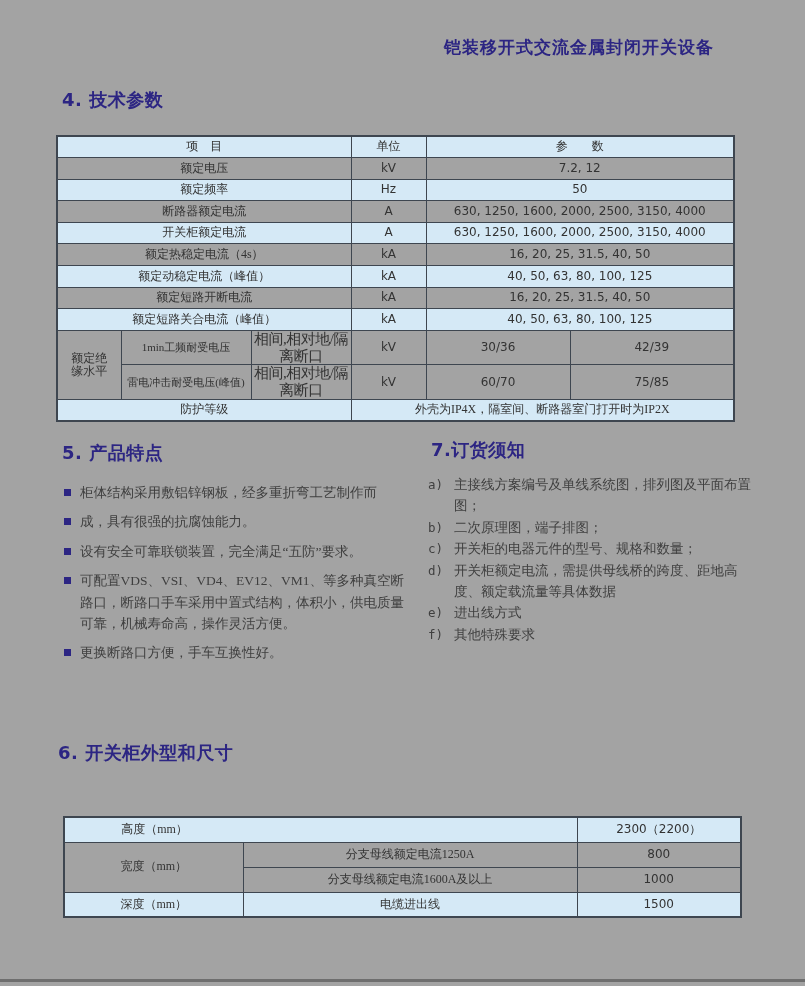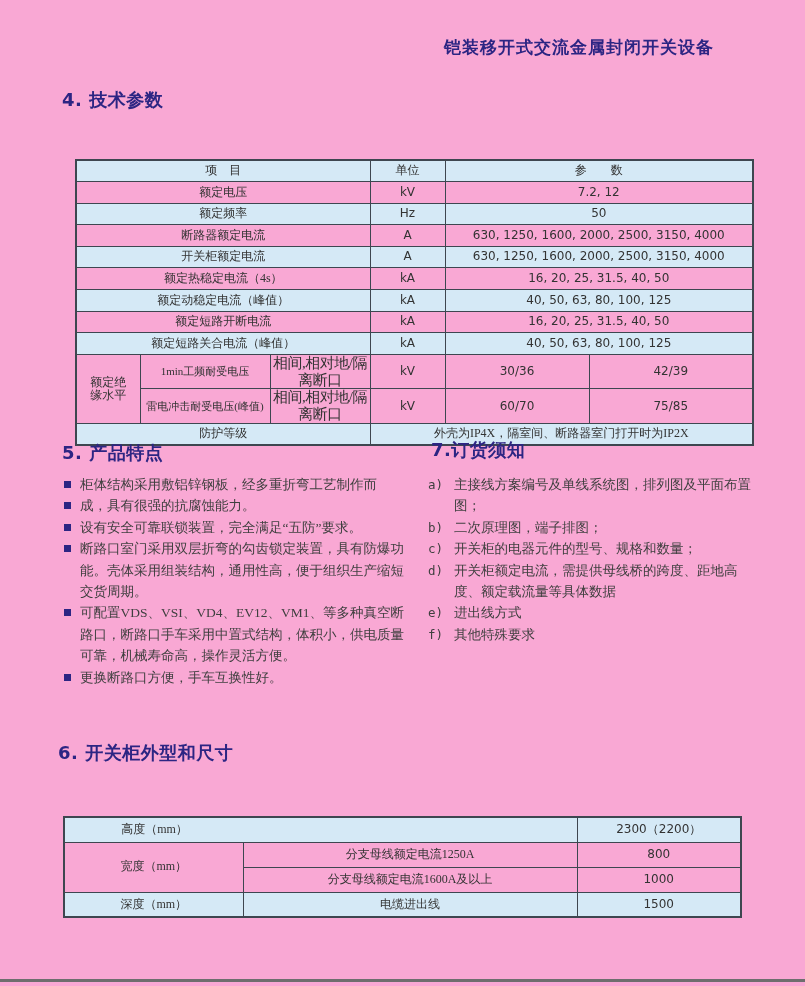--- a/index.html
+++ b/index.html
@@ -1,19 +1,19 @@
 <!DOCTYPE html>
 <html><head>
 <meta charset="utf-8">
 <style>
   * { margin:0; padding:0; box-sizing:border-box; }
   html,body { background:#ffffff; }
   .page {
     position:relative; width:805px; height:986px;
-    background:#f9a8d4; overflow:hidden;
+    background:#a3a3a3; overflow:hidden;
     font-family:"Liberation Serif","DejaVu Serif",serif;
     color:#3b3b3b;
   }
   .doc-header-title {
     position:absolute; top:36px; left:0; width:714px;
     text-align:right; font-family:"DejaVu Sans","Liberation Sans",sans-serif;
     font-weight:bold; font-size:17px; color:#2c2583; letter-spacing:1px;
   }
   .sec-title {
     position:absolute; font-family:"DejaVu Sans","Liberation Sans",sans-serif;
@@ -23,33 +23,33 @@
   #t5-title { left:62px; top:441px; }
   #t7-title { left:431px; top:438px; }
   #t6-title { left:58px; top:741px; }
 
   table { border-collapse:collapse; table-layout:fixed; font-size:12px; color:#333; }
   td { border:1px solid #3e4650; text-align:center; vertical-align:middle; padding:0 2px; line-height:1.12; overflow:hidden; }
   .blue td, td.blue { background:#d5e9f6; }
   .sans { font-family:"DejaVu Sans","Liberation Sans",sans-serif; }
   .serif { font-family:"Liberation Serif","DejaVu Serif",serif; }
 
-  #tech-table { position:absolute; left:75px; top:135px; width:677px; border:2px solid #3e4650;margin-top:24px; }
+  #tech-table { position:absolute; left:56px; top:135px; width:677px; border:2px solid #3e4650; }
   #tech-table tr { height:21.6px; }
   #tech-table td.scope-cell { font-size:15px; letter-spacing:-0.5px; padding:0 1px; }
   #tech-table td.name-cell { font-size:11px; }
   .ins-label-inner { display:inline-block; width:40px; text-align:center; }
 
   #dims-table { position:absolute; left:63px; top:816px; width:677px; border:2px solid #3e4650; }
   #dims-table tr { height:25px; }
   .label-in-col1 { display:inline-block; width:175px; text-align:center; }
   #dims-table td.left-span { text-align:left; }
 
   .feature-list { position:absolute; left:62px; top:474px; width:350px; }
-  .feature-item { display:flex; font-size:13.5px; line-height:21.4px; color:#3f3f3f; }
+  .feature-item { display:flex; font-size:13.5px; line-height:21.4px; color:#3f3f3f;margin-top:8px; }
   .bullet-sq { flex:0 0 7px; width:7px; height:7px; background:#2c2583; margin:7px 9px 0 2px; }
   .feature-text { flex:1; }
 
   .order-list { position:absolute; left:428px; top:474px; width:336px; }
   .order-item { display:flex; font-size:13.5px; line-height:21.4px; color:#3f3f3f; }
   .order-marker { flex:0 0 26px; font-family:"DejaVu Sans Mono","Liberation Mono",monospace; font-size:12.5px; }
   .order-text { flex:1; }
 
   .footer-rule { position:absolute; left:0; top:979px; width:805px; height:3px; background:#6e6e6e; }
 </style>
@@ -149,24 +149,20 @@
     <div class="feature-item">
       <span class="bullet-sq"></span>
       <span class="feature-text">成，具有很强的抗腐蚀能力。</span>
     </div>
     <div class="feature-item">
       <span class="bullet-sq"></span>
       <span class="feature-text">设有安全可靠联锁装置，完全满足“五防”要求。</span>
     </div>
     <div class="feature-item">
       <span class="bullet-sq"></span>
-      <span class="feature-text">断路口室门采用双层折弯的勾齿锁定装置，具有防爆功能。壳体采用组装结构，通用性高，便于组织生产缩短交货周期。</span>
-    </div>
-    <div class="feature-item">
-      <span class="bullet-sq"></span>
       <span class="feature-text">可配置VDS、VSI、VD4、EV12、VM1、等多种真空断路口，断路口手车采用中置式结构，体积小，供电质量可靠，机械寿命高，操作灵活方便。</span>
     </div>
     <div class="feature-item">
       <span class="bullet-sq"></span>
       <span class="feature-text">更换断路口方便，手车互换性好。</span>
     </div>
   </div>
 
   <div class="sec-title" id="t7-title">7.订货须知</div>
 

